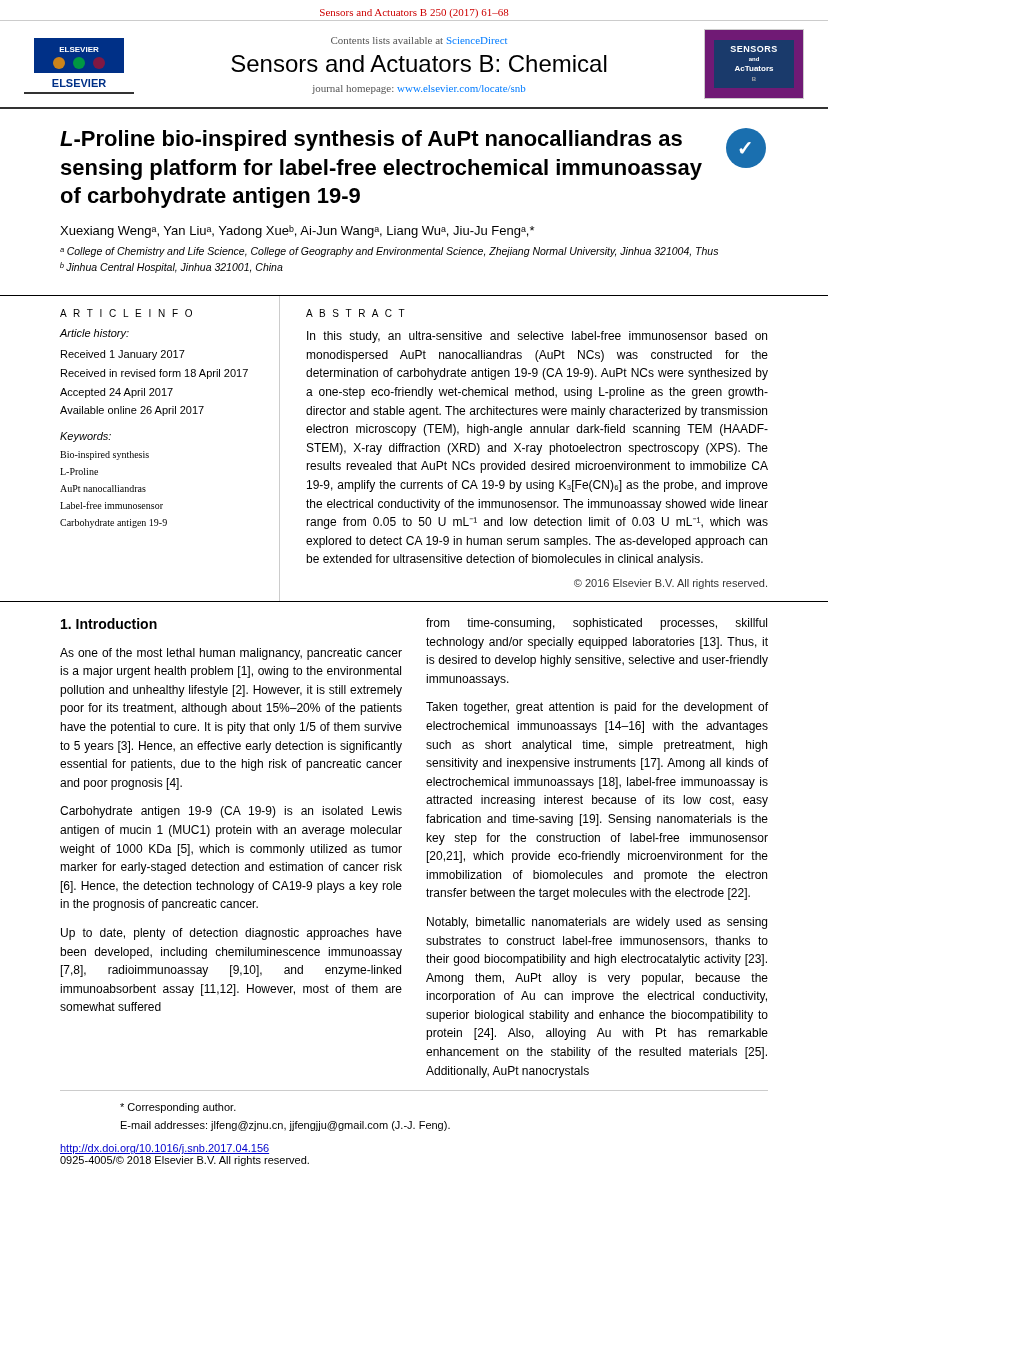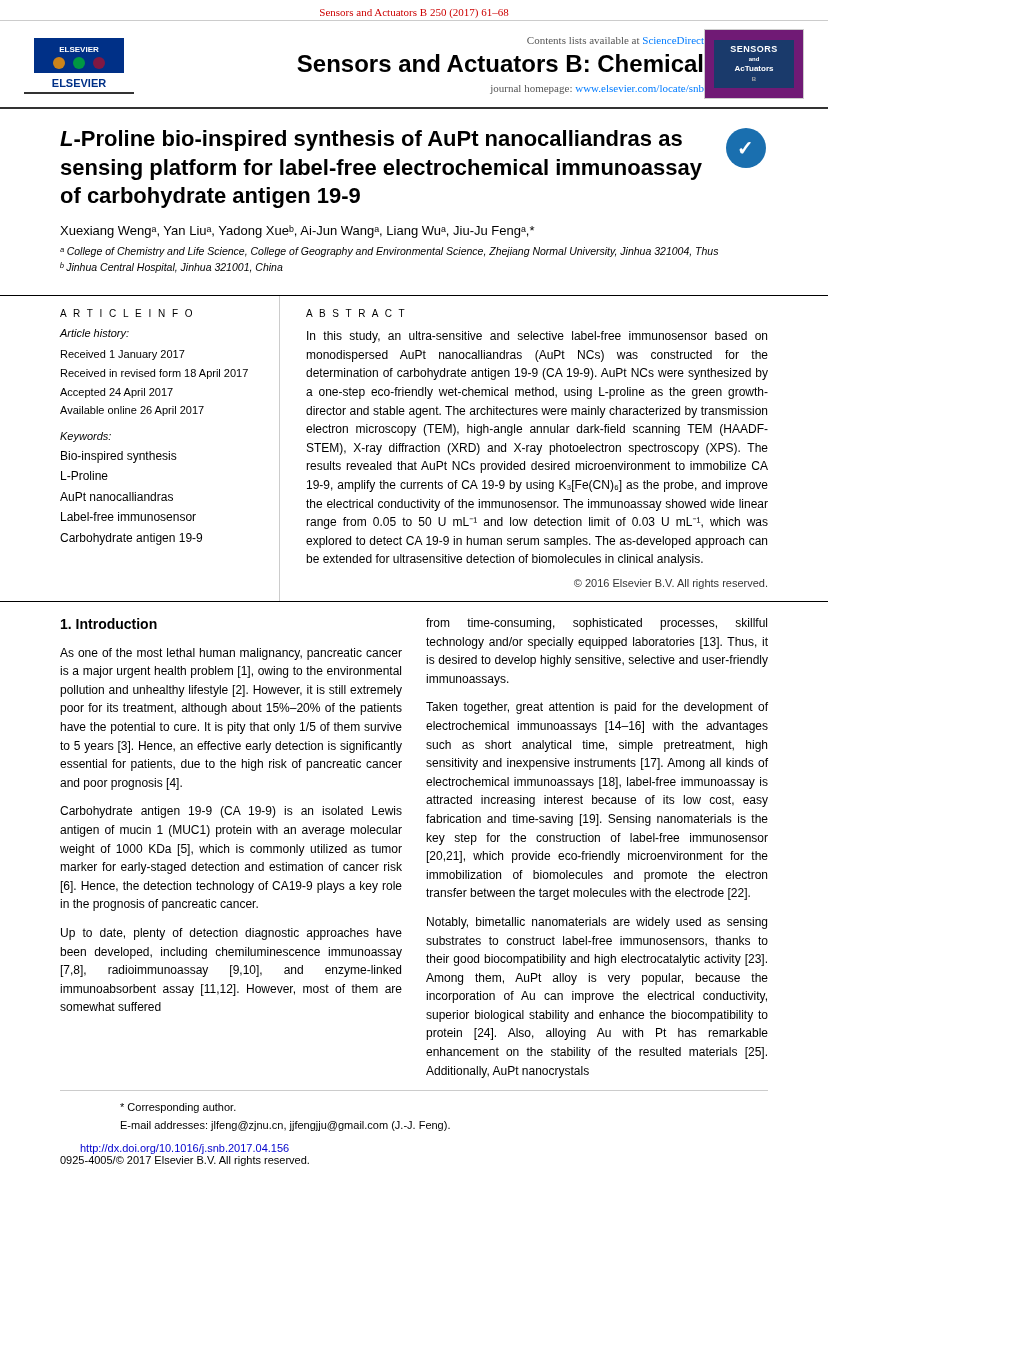--- a/index.html
+++ b/index.html
@@ -35,35 +35,35 @@
     .header-journal .elsevier-logo {
       width: 100px;
       height: 60px;
       display: flex;
       flex-direction: column;
       align-items: center;
       justify-content: center;
       text-align: right;
     }
     .header-center {
-      text-align: right;
+      text-align: center;
       flex: 1;
     }
     .header-center .sciencedirect-line {
       font-size: 11px;
       color: #555;
       margin-bottom: 4px;
     }
     .header-center .sciencedirect-line a {
       color: #007bff;
       text-decoration: none;
     }
     .header-center .journal-title {
       font-size: 24px;
-      font-weight: bold;
+      font-weight: normal;
       color: #000;
       font-family: Arial, sans-serif;
       margin-bottom: 4px;
     }
     .header-center .homepage-line {
       font-size: 11px;
       color: #555;
     }
     .header-center .homepage-line a {
       color: #007bff;
@@ -197,23 +197,23 @@
     .keywords-section {
       margin-top: 10px;
     }
     .keywords-label {
       font-size: 11px;
       font-style: italic;
       margin-bottom: 4px;
       font-family: Arial, sans-serif;
     }
     .keywords-list {
-      font-size: 12px;
+      font-size: 10px;
       line-height: 1.7;
-      font-family: Liberation Sans, sans-serif;
+      font-family: Liberation Serif, serif;
     }
 
     .abstract-text {
       font-size: 12px;
       line-height: 1.55;
       text-align: justify;
       font-family: Arial, sans-serif;
     }
     .copyright-line {
       font-size: 11px;
@@ -369,17 +369,17 @@
       <p>Notably, bimetallic nanomaterials are widely used as sensing substrates to construct label-free immunosensors, thanks to their good biocompatibility and high electrocatalytic activity [23]. Among them, AuPt alloy is very popular, because the incorporation of Au can improve the electrical conductivity, superior biological stability and enhance the biocompatibility to protein [24]. Also, alloying Au with Pt has remarkable enhancement on the stability of the resulted materials [25]. Additionally, AuPt nanocrystals</p>
     </div>
   </div>
 
   <div class="footnote-section">
     <div>* Corresponding author.</div>
     <div>E-mail addresses: jlfeng@zjnu.cn, jjfengjju@gmail.com (J.-J. Feng).</div>
   </div>
 
   <div class="doi-section" style="padding: 4px 60px 12px;">
-    <div style="color:#0000cc; margin-left:20px;">http://dx.doi.org/10.1016/j.snb.2017.04.156</div>
-    <div class="issn-line" style="color:#000;">0925-4005/© 2017 Elsevier B.V. All rights reserved.</div>
+    <div style="color:#0000cc; text-decoration:underline;">http://dx.doi.org/10.1016/j.snb.2017.04.156</div>
+    <div class="issn-line" style="color:#000;">0925-4005/© 2018 Elsevier B.V. All rights reserved.</div>
   </div>
 
 </div>
 
 </body></html>

